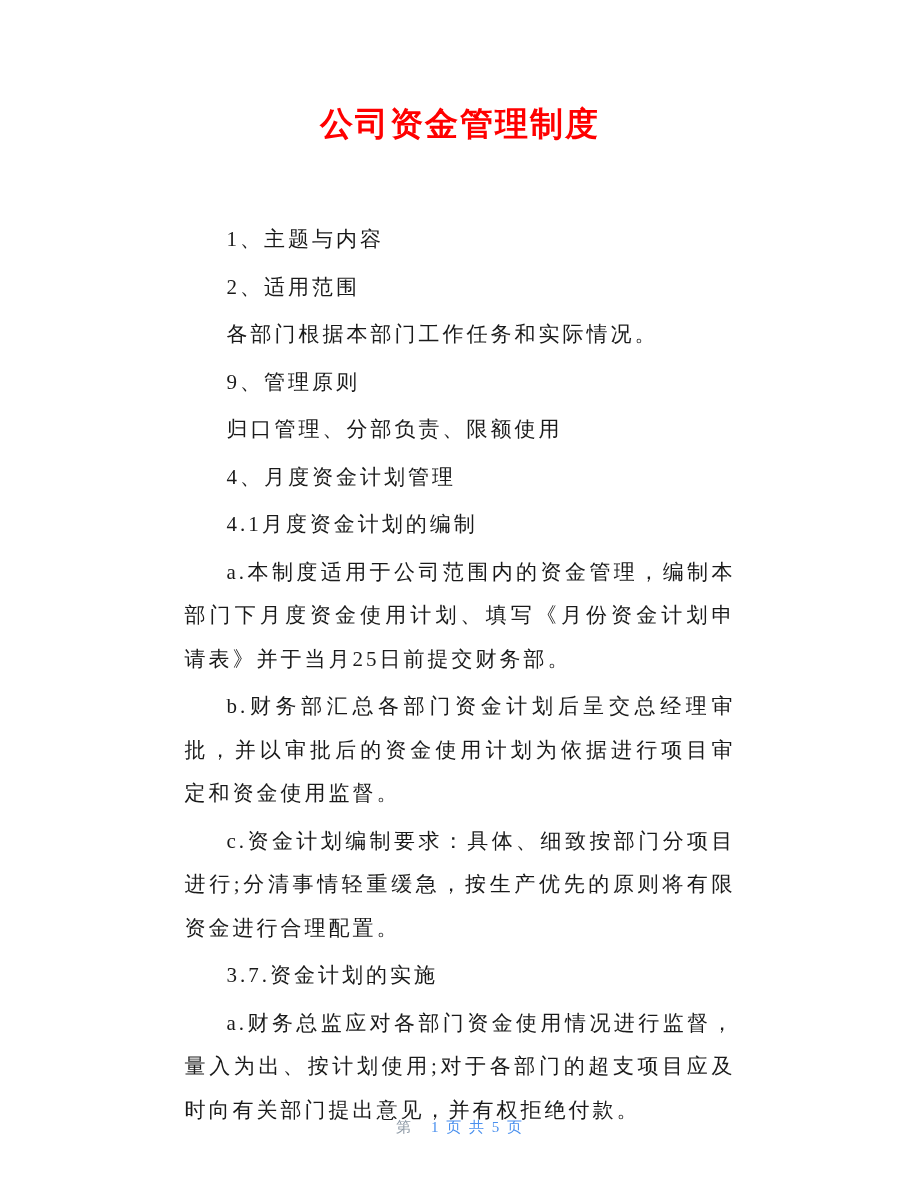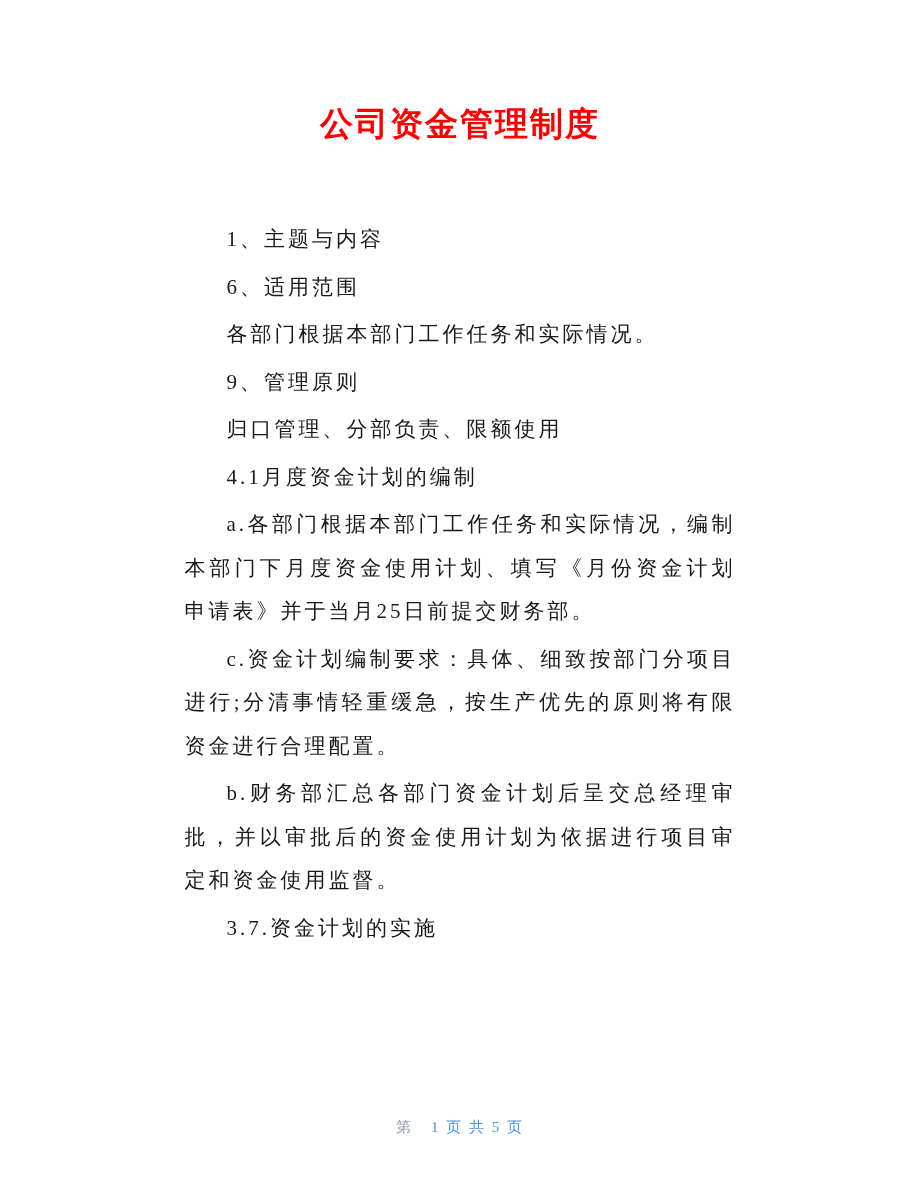--- a/index.html
+++ b/index.html
@@ -60,28 +60,30 @@
 </style>
 </head>
 <body>
 
 <div class="page">
 
   <h1 class="doc-title">公司资金管理制度</h1>
 
   <div class="doc-body">
     <p>1、主题与内容</p>
-    <p>6、适用范围</p>
+    <p>2、适用范围</p>
     <p>各部门根据本部门工作任务和实际情况。</p>
     <p>9、管理原则</p>
     <p>归口管理、分部负责、限额使用</p>
+    <p>4、月度资金计划管理</p>
     <p>4.1月度资金计划的编制</p>
-    <p>a.各部门根据本部门工作任务和实际情况，编制本部门下月度资金使用计划、填写《月份资金计划申请表》并于当月25日前提交财务部。</p>
+    <p>a.本制度适用于公司范围内的资金管理，编制本部门下月度资金使用计划、填写《月份资金计划申请表》并于当月25日前提交财务部。</p>
+    <p>b.财务部汇总各部门资金计划后呈交总经理审批，并以审批后的资金使用计划为依据进行项目审定和资金使用监督。</p>
     <p>c.资金计划编制要求：具体、细致按部门分项目进行;分清事情轻重缓急，按生产优先的原则将有限资金进行合理配置。</p>
-    <p>b.财务部汇总各部门资金计划后呈交总经理审批，并以审批后的资金使用计划为依据进行项目审定和资金使用监督。</p>
     <p>3.7.资金计划的实施</p>
+    <p>a.财务总监应对各部门资金使用情况进行监督，量入为出、按计划使用;对于各部门的超支项目应及时向有关部门提出意见，并有权拒绝付款。</p>
   </div>
 
   <div class="page-footer">
     <span class="footer-marker">第</span><span class="footer-pages">1 页 共 5 页</span>
   </div>
 
 </div>
 
 </body></html>

